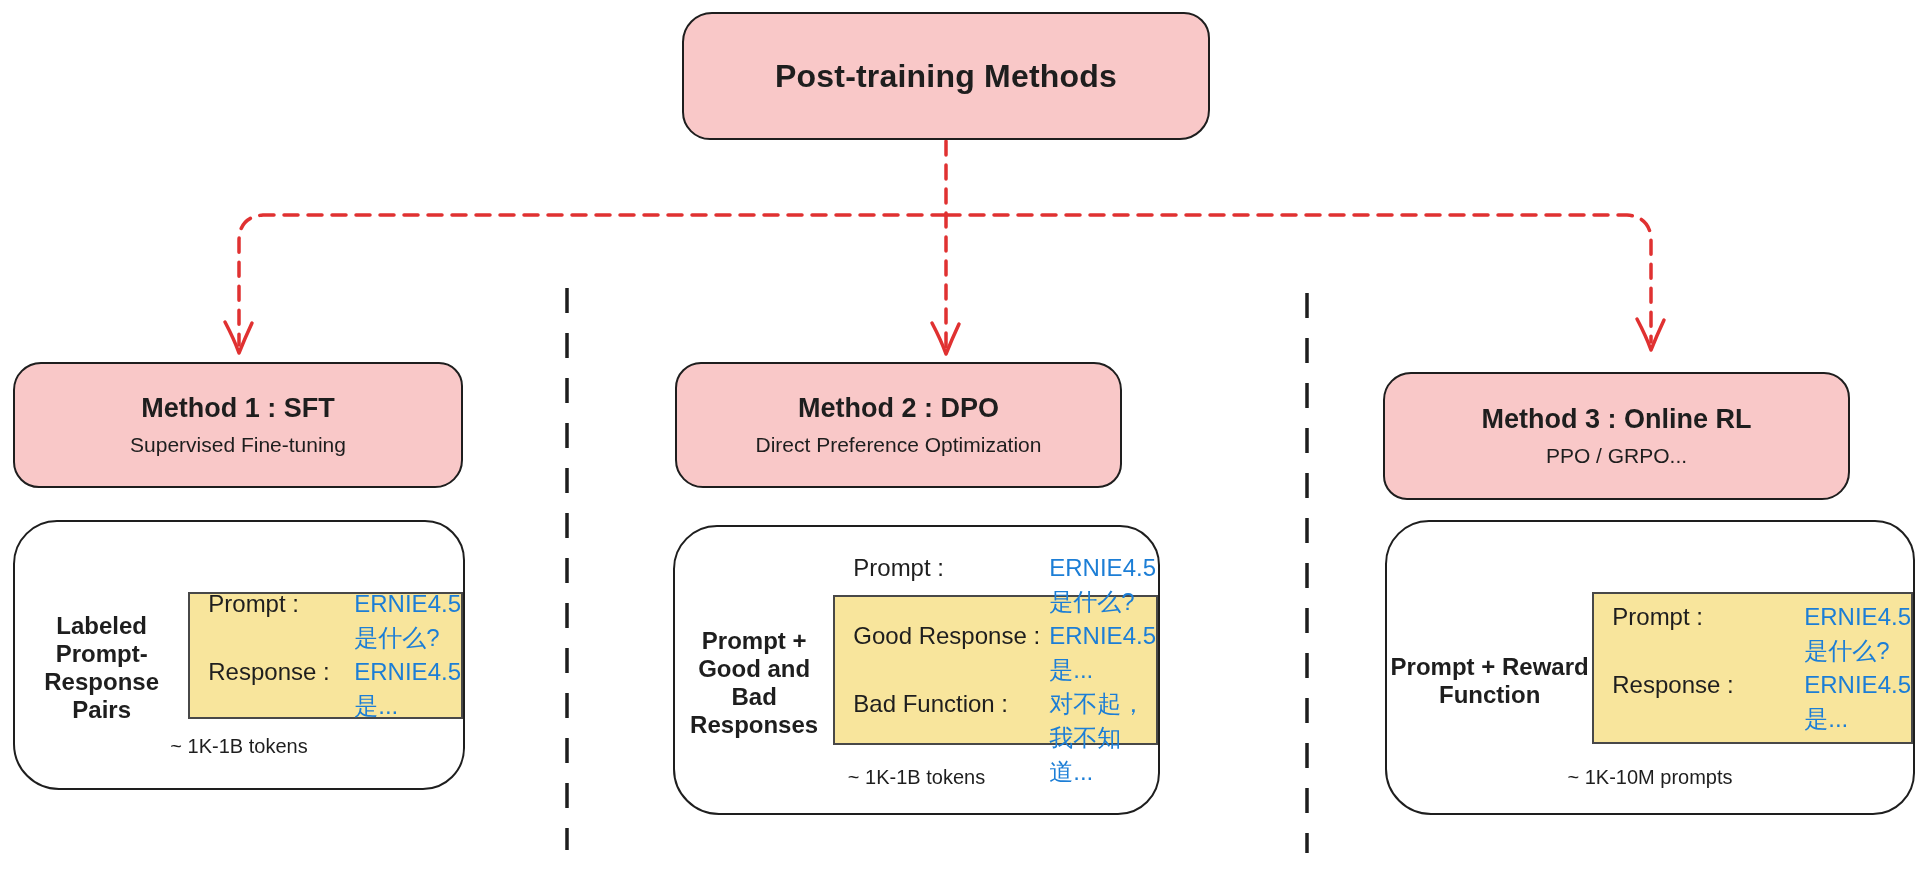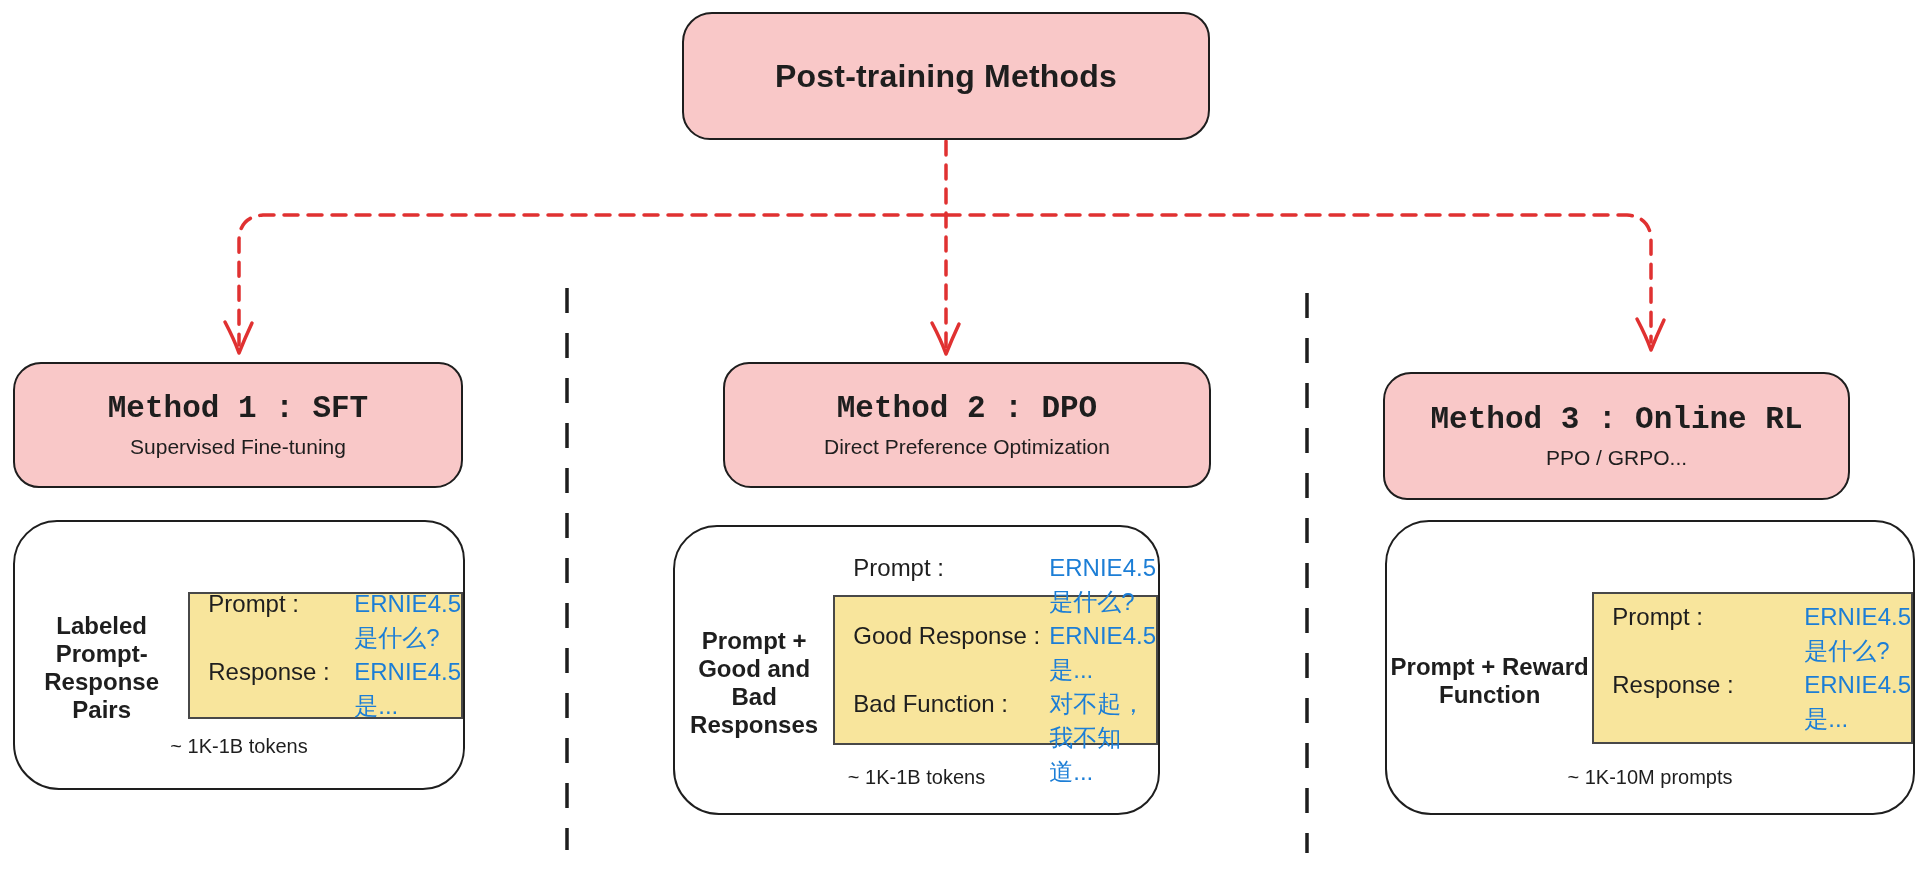--- a/index.html
+++ b/index.html
@@ -14,23 +14,23 @@
   .dash-black{ stroke:#1e1e1e; stroke-width:3.5; fill:none; stroke-dasharray:25 20; stroke-linecap:butt; }
 
   .pink-box {
     position:absolute; background:#f9c8c8; border:2.5px solid #1e1e1e;
     display:flex; flex-direction:column; align-items:center; justify-content:center;
   }
   .root-box { left:682px; top:12px; width:528px; height:128px; border-radius:30px 26px 30px 28px; }
   .root-title { font-size:32px; font-weight:700; letter-spacing:.2px; }
 
   .m1-head { left:13px;   top:362px; width:450px; height:126px; border-radius:28px 24px 28px 26px; }
-  .m2-head { left:675px;  top:362px; width:488px; height:126px; border-radius:26px 28px 24px 28px;margin-left:48px; }
+  .m2-head { left:675px;  top:362px; width:447px; height:126px; border-radius:26px 28px 24px 28px; }
   .m3-head { left:1383px; top:372px; width:467px; height:128px; border-radius:28px 26px 28px 24px; }
-  .method-title { font-size:31px; font-weight:700;font-family:Liberation Mono, monospace; }
+  .method-title { font-size:27px; font-weight:700; }
   .method-sub   { font-size:21px; font-weight:400; margin-top:9px; }
 
   .data-box {
     position:absolute; background:#ffffff; border:2.5px solid #1e1e1e;
     border-radius:44px 40px 42px 46px; display:flex; flex-direction:row; align-items:center;
   }
   .m1-card { left:13px;   top:520px; width:452px; height:270px; }
   .m2-card { left:673px;  top:525px; width:487px; height:290px; }
   .m3-card { left:1385px; top:520px; width:530px; height:295px; }
   .data-title { font-size:24px; font-weight:700; margin-top:26px; text-align:center; }

